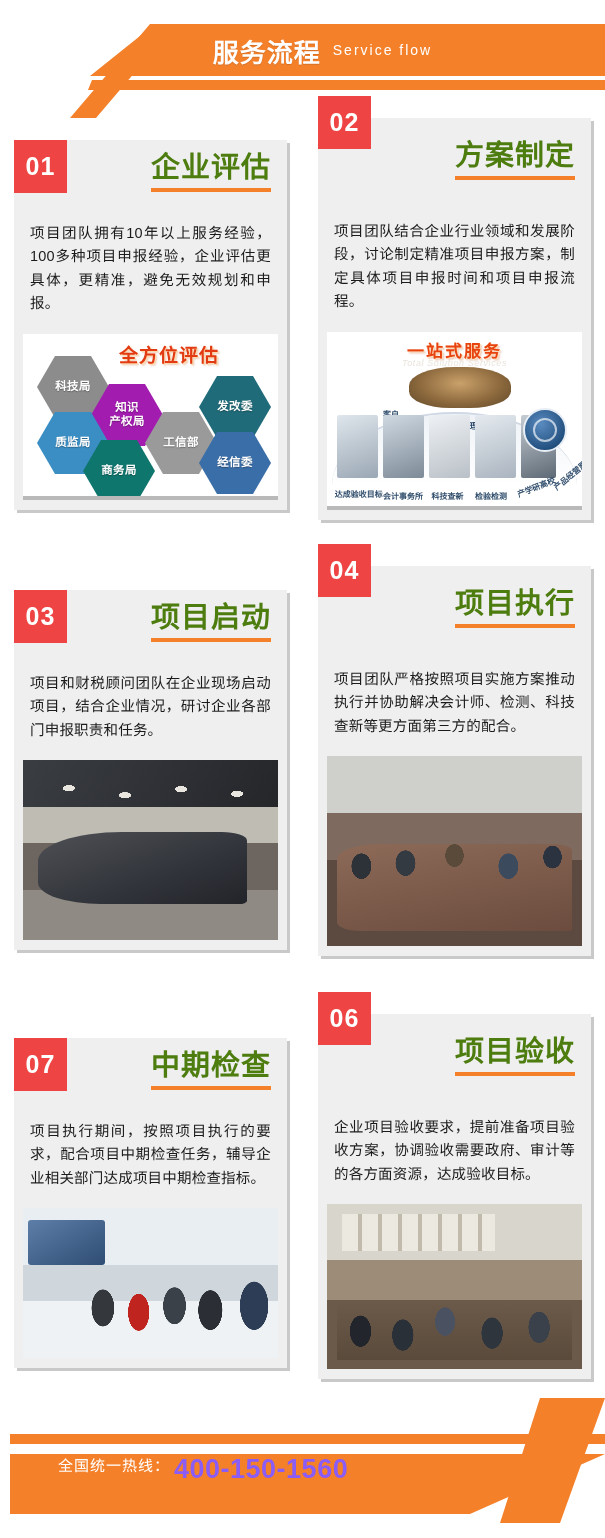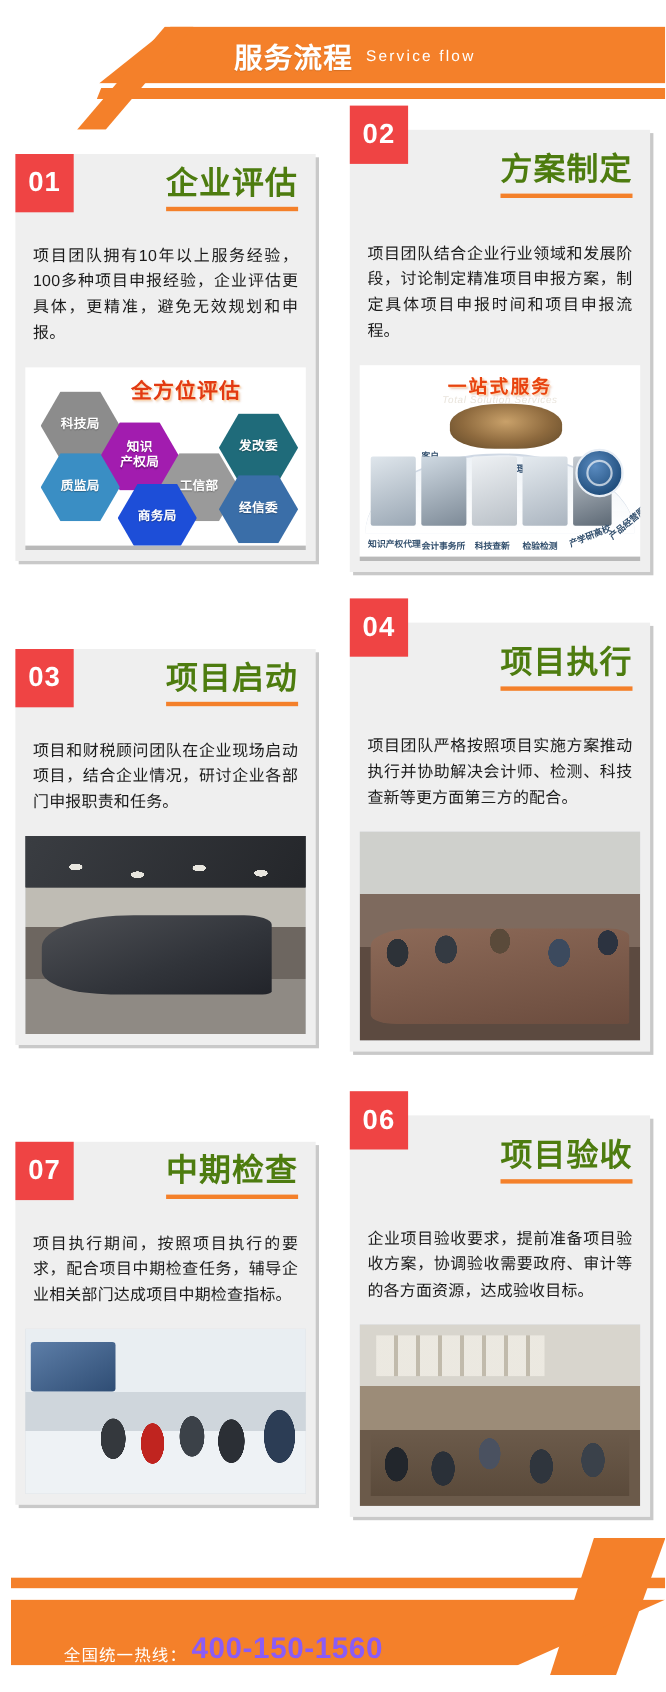--- a/index.html
+++ b/index.html
@@ -387,21 +387,21 @@
     width: 605px; height: 125px;
     background: #f4802a;
     -webkit-clip-path: polygon(500px 125px, 540px 0, 605px 0, 605px 0, 560px 125px);
     clip-path: polygon(500px 125px, 540px 0, 605px 0, 560px 125px);
   }
   .footer-text {
     position: absolute;
     left: 58px; top: 56px;
     height: 60px;
     display: flex;
-    align-items: flex-end;
+    align-items: flex-start;
   }
   .footer-label {
     font-size: 15px;
     color: #ffffff;
     letter-spacing: 1px;
   }
   .footer-phone {
     font-size: 27px;
     font-weight: bold;
     color: #8b5cf6;
@@ -449,21 +449,21 @@
               </div>
             <div class="hex" style="left:176px; top:42px; background:#1f6b7a;">
                 <span>发改委</span>
               </div>
             <div class="hex" style="left:14px;  top:78px; background:#3a8ec4;">
                 <span>质监局</span>
               </div>
             <div class="hex" style="left:122px; top:78px; background:#9a9a9a;">
                 <span>工信部</span>
               </div>
-            <div class="hex" style="left:84px;  top:106px; background:#1d4ed8;">
+            <div class="hex" style="left:60px;  top:106px; background:#0f766e;">
                 <span>商务局</span>
               </div>
             <div class="hex" style="left:176px; top:98px; background:#3a6ea8;">
                 <span>经信委</span>
               </div>
           </div>
         </div>
       </div>
 
       <div class="card card-right" style="top:14px;">
@@ -485,21 +485,21 @@
             <div class="svc-node-label" style="left:22%; top:44%;">客户</div>
             <div class="svc-center-label" style="left:46%; top:50%;">项目经理</div>
 
             <div class="svc-thumb" style="left:4%;  width:16%; background:linear-gradient(160deg,#dfe6ec,#9aa7b4);"></div>
             <div class="svc-thumb" style="left:22%; width:16%; background:linear-gradient(160deg,#cfd9e2,#7d8a97);"></div>
             <div class="svc-thumb" style="left:40%; width:16%; background:linear-gradient(160deg,#eef1f4,#b9c0c7);"></div>
             <div class="svc-thumb" style="left:58%; width:16%; background:linear-gradient(160deg,#e4eaef,#aab4bf);"></div>
             <div class="svc-thumb" style="left:76%; width:14%; background:linear-gradient(160deg,#c6ccd3,#5d6975);"></div>
             <div class="svc-badge"></div>
 
-            <div class="svc-node-label" style="left:3%;  bottom:4%;">知识产权代理</div>
+            <div class="svc-node-label" style="left:3%;  bottom:4%;">达成验收目标</div>
             <div class="svc-node-label" style="left:22%; bottom:3%;">会计事务所</div>
             <div class="svc-node-label" style="left:41%; bottom:3%;">科技查新</div>
             <div class="svc-node-label" style="left:58%; bottom:3%;text-align:right;">检验检测</div>
             <div class="svc-node-label" style="left:74%; bottom:8%; transform:rotate(-22deg);">产学研高校</div>
             <div class="svc-node-label" style="left:87%; bottom:16%; transform:rotate(-40deg);">产品经营服务</div>
           </div>
         </div>
       </div>
     </div>
 

